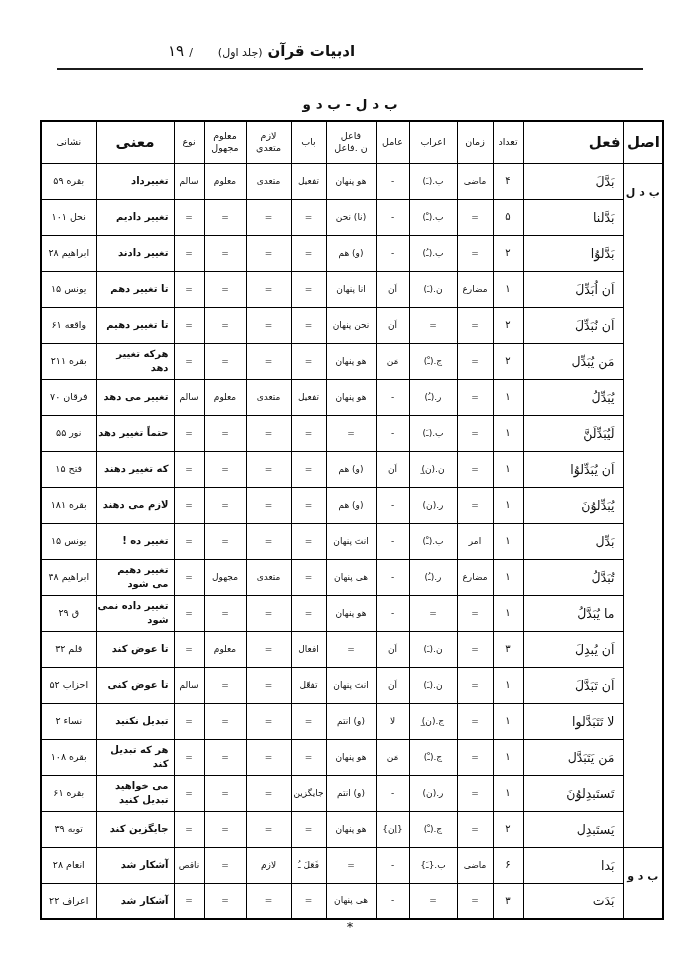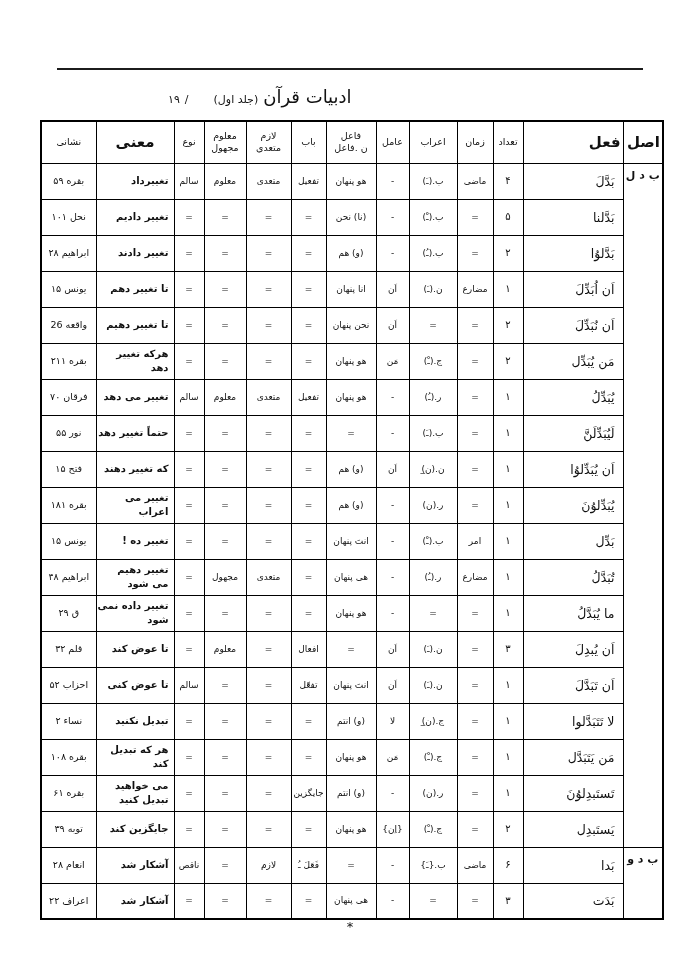--- a/index.html
+++ b/index.html
@@ -6,44 +6,44 @@
   .page {
     position:relative; width:700px; height:966px; margin:0 auto;
     background:#ffffff; color:#111;
     font-family:"DejaVu Sans", sans-serif;
     direction:rtl; overflow:hidden;
   }
   .running-head {
     position:absolute; top:42px; left:168px;
     display:flex; direction:rtl; align-items:baseline; gap:5px; white-space:nowrap;
   }
-  .book-title { font-weight:normal; font-size:18px; letter-spacing:.3px;margin-top:44px; }
+  .book-title { font-weight:bold; font-size:15px; letter-spacing:.3px; }
   .volume     { font-size:11px;margin-left:20px; }
   .sep        { font-size:11px; }
-  .page-num   { font-size:11px; }
+  .page-num   { font-size:15px; }
   .rule { position:absolute; top:68px; left:57px; width:586px; height:2px; background:#1c1c1c; }
   .section-title {
     position:absolute; top:96px; left:0; right:0; text-align:center;
     font-weight:bold; font-size:13.5px; letter-spacing:1px;
   }
   table.conj {
     position:absolute; top:120px; left:40px; width:620px;
     border-collapse:collapse; table-layout:fixed; direction:rtl;
     border:2px solid #000;
   }
   .conj th, .conj td {
     border:1px solid #000; padding:1px 2px;
     text-align:center; vertical-align:middle; line-height:1.2;
   }
   .conj thead tr { height:42px; }
   .conj tbody tr { height:36px; }
   .conj th { font-weight:normal; font-size:9.5px; white-space:pre-line; line-height:1.3; }
   th.h-big  { font-size:15px; font-weight:bold;text-align:right; }
   th.h-mean { font-size:15px; font-weight:bold; }
-  td.c-root { font-weight:bold; font-size:11px; vertical-align:top; padding-top:5px; white-space:nowrap; }
+  td.c-root { font-weight:bold; font-size:11px; vertical-align:top; padding-top:22px; white-space:nowrap; }
   td.c-verb { font-weight:normal; font-size:12.5px; text-align:right; padding-right:8px; padding-left:3px; white-space:nowrap; }
   td.c-count{ font-size:10px; }
   td.c-sm   { font-size:9px; }
   td.c-mean { font-weight:bold; font-size:10px; text-align:right; padding-right:5px; padding-left:1px; line-height:1.45; }
   td.c-ref  { font-size:9.5px; line-height:1.4;margin-top:43px; }
   .footnote-star {
     position:absolute; top:919px; left:0; right:0;
     text-align:center; font-size:13px;
   }
 </style>
@@ -54,20 +54,21 @@
 
   <div class="running-head">
     <span class="book-title">ادبیات قرآن</span>
     <span class="volume">(جلد اول)</span>
     <span class="sep">/</span>
     <span class="page-num">۱۹</span>
   </div>
 
   <div class="rule"></div>
 
+  <div class="section-title">ب د ل - ب د و</div>
 
   <table class="conj" id="conj-table">
       <colgroup>
         <col style="width:40px">
         <col style="width:100px">
         <col style="width:30px">
         <col style="width:36px">
         <col style="width:48px">
         <col style="width:33px">
         <col style="width:50px">
@@ -161,21 +162,21 @@
           <td class="c-count">۲</td>
           <td class="c-sm">=</td>
           <td class="c-sm">=</td>
           <td class="c-sm">اَن</td>
           <td class="c-sm">نحن پنهان</td>
           <td class="c-sm">=</td>
           <td class="c-sm">=</td>
           <td class="c-sm">=</td>
           <td class="c-sm">=</td>
           <td class="c-mean">تا تغییر دهیم</td>
-          <td class="c-ref">واقعه 26</td>
+          <td class="c-ref">واقعه ۶۱</td>
         </tr>
         <tr>
           <td class="c-verb">مَن یُبَدِّل</td>
           <td class="c-count">۲</td>
           <td class="c-sm">=</td>
           <td class="c-sm">ج.(ـْ)</td>
           <td class="c-sm">مَن</td>
           <td class="c-sm">هو پنهان</td>
           <td class="c-sm">=</td>
           <td class="c-sm">=</td>
@@ -230,21 +231,21 @@
           <td class="c-verb">یُبَدِّلوُنَ</td>
           <td class="c-count">۱</td>
           <td class="c-sm">=</td>
           <td class="c-sm">ر.(ن)</td>
           <td class="c-sm">-</td>
           <td class="c-sm">(و) هم</td>
           <td class="c-sm">=</td>
           <td class="c-sm">=</td>
           <td class="c-sm">=</td>
           <td class="c-sm">=</td>
-          <td class="c-mean">تغییر می اعراب</td>
+          <td class="c-mean">لازم می دهند</td>
           <td class="c-ref">بقره ۱۸۱</td>
         </tr>
         <tr>
           <td class="c-verb">بَدِّل</td>
           <td class="c-count">۱</td>
           <td class="c-sm">امر</td>
           <td class="c-sm">ب.(ـْ)</td>
           <td class="c-sm">-</td>
           <td class="c-sm">انتَ پنهان</td>
           <td class="c-sm">=</td>

